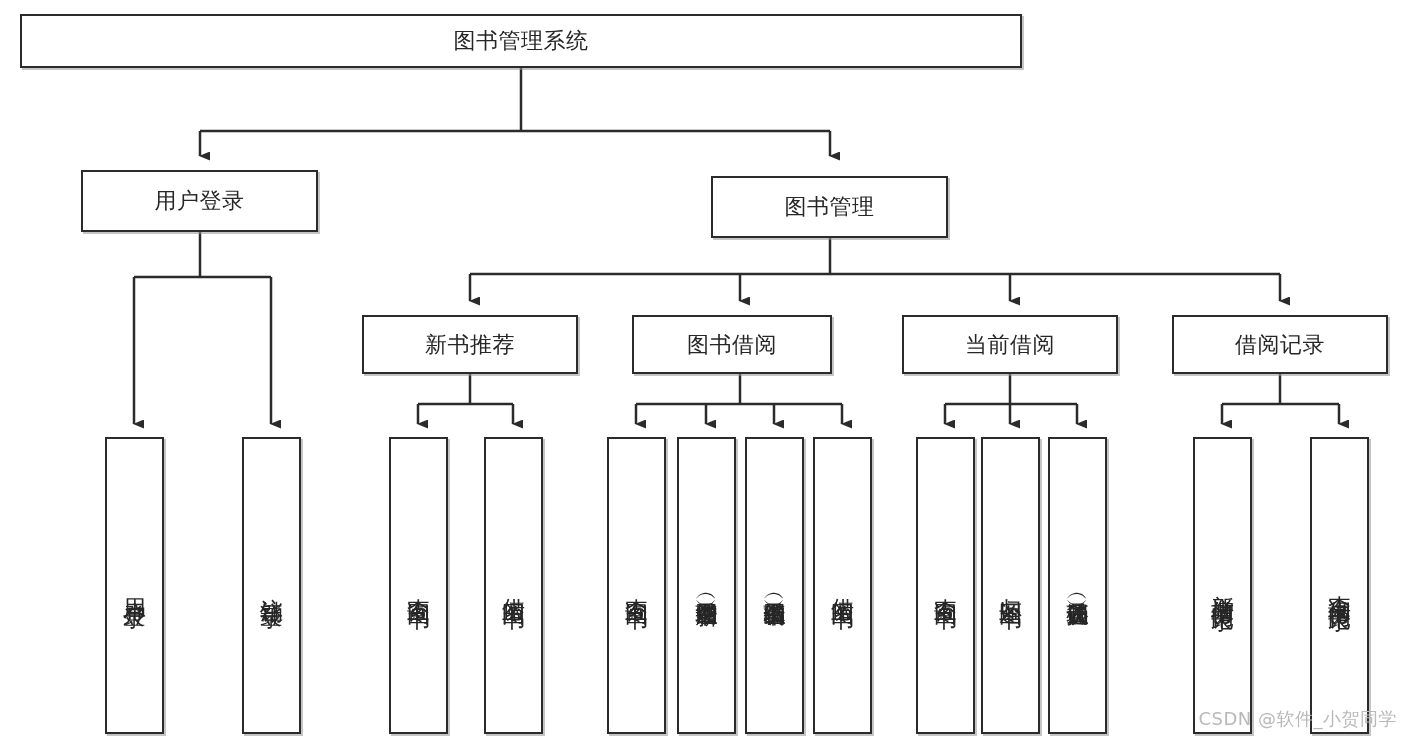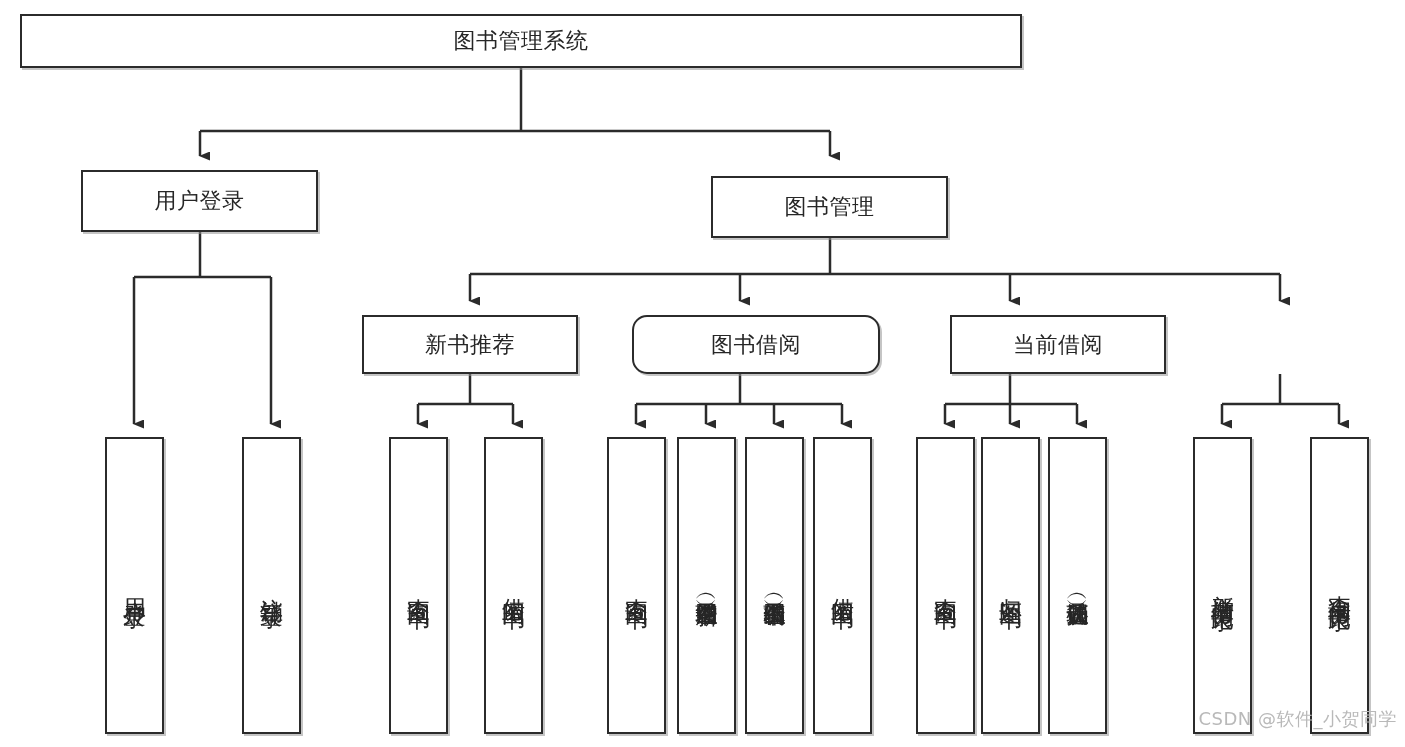--- a/index.html
+++ b/index.html
@@ -144,28 +144,31 @@
   </div>
 
   <div class="node horiz" style="left:711px; top:176px; width:237px; height:62px;">
     <span class="node-label">图书管理</span>
   </div>
 
   <div class="node horiz" style="left:362px; top:315px; width:216px; height:59px;">
     <span class="node-label">新书推荐</span>
   </div>
 
-  <div class="node horiz" style="left:632px; top:315px; width:248px; height:59px;border-radius:15px;">
+  <div class="node horiz" style="left:632px; top:315px; width:200px; height:59px;">
     <span class="node-label">图书借阅</span>
   </div>
 
-  <div class="node horiz" style="left:902px; top:315px; width:216px; height:59px;margin-left:48px;">
+  <div class="node horiz" style="left:902px; top:315px; width:216px; height:59px;">
     <span class="node-label">当前借阅</span>
   </div>
 
+  <div class="node horiz" style="left:1172px; top:315px; width:216px; height:59px;">
+    <span class="node-label">借阅记录</span>
+  </div>
 
   <div class="node vert" style="left:105px; top:437px; width:59px; height:297px;">
     <span class="node-label">用户登录</span>
   </div>
   <div class="node vert" style="left:242px; top:437px; width:59px; height:297px;">
     <span class="node-label">注销登录</span>
   </div>
 
   <div class="node vert" style="left:389px; top:437px; width:59px; height:297px;">
     <span class="node-label">查询图书</span>

